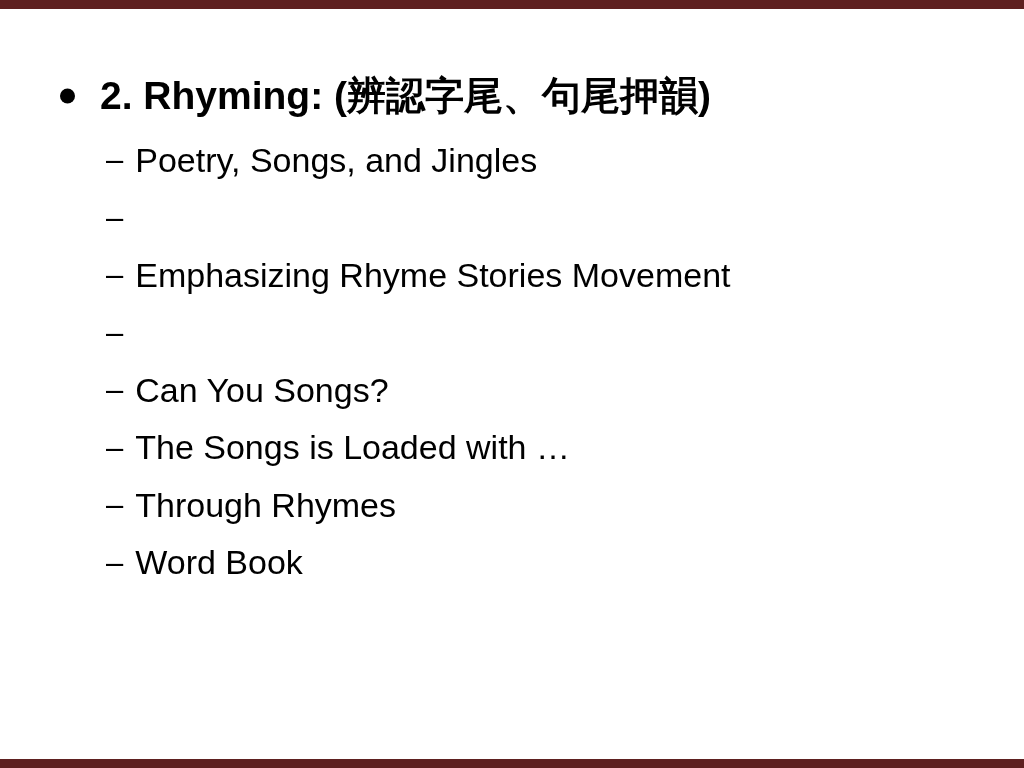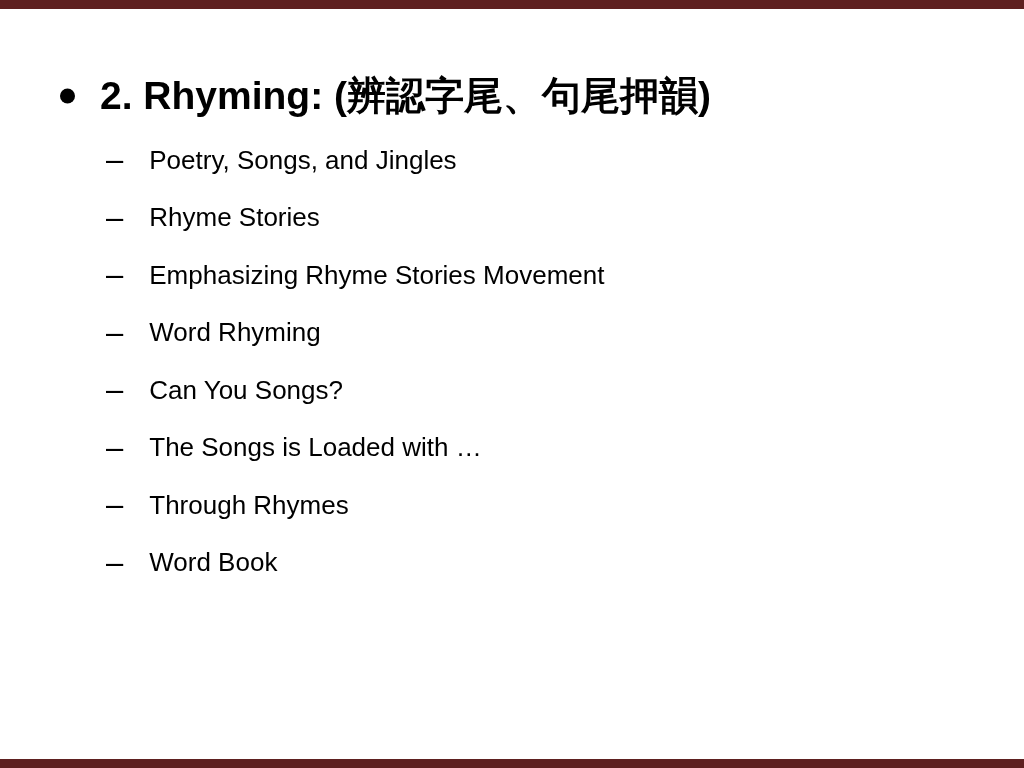--- a/index.html
+++ b/index.html
@@ -72,22 +72,22 @@
     align-items: center;
     white-space: nowrap;
   }
   .sub-dash {
     position: relative;
     margin-left: 106px;
     font-size: 31px;
     line-height: 1;
   }
   .sub-label {
-    margin-left: 26px;
-    font-size: 26px;
+    margin-left: 12px;
+    font-size: 34px;
     line-height: 1;
   }
 </style>
 </head>
 <body>
 
 <div class="slide">
 
   <div class="edge-bar top" style="background-color: rgb(94, 32, 32);"></div>
 
@@ -96,29 +96,27 @@
     <span class="title-text">2. Rhyming: (辨認字尾、句尾押韻)</span>
   </div>
 
   <ul class="sub-list">
     <li class="sub-item">
       <span class="sub-dash">–</span>
       <span class="sub-label">Poetry, Songs, and Jingles</span>
     </li>
     <li class="sub-item">
       <span class="sub-dash">–</span>
-      <span class="sub-label">Rhyme Stories</span>
     </li>
     <li class="sub-item">
       <span class="sub-dash">–</span>
       <span class="sub-label">Emphasizing Rhyme Stories Movement</span>
     </li>
     <li class="sub-item">
       <span class="sub-dash">–</span>
-      <span class="sub-label">Word Rhyming</span>
     </li>
     <li class="sub-item">
       <span class="sub-dash">–</span>
       <span class="sub-label">Can You Songs?</span>
     </li>
     <li class="sub-item">
       <span class="sub-dash">–</span>
       <span class="sub-label">The Songs is Loaded with …</span>
     </li>
     <li class="sub-item">

